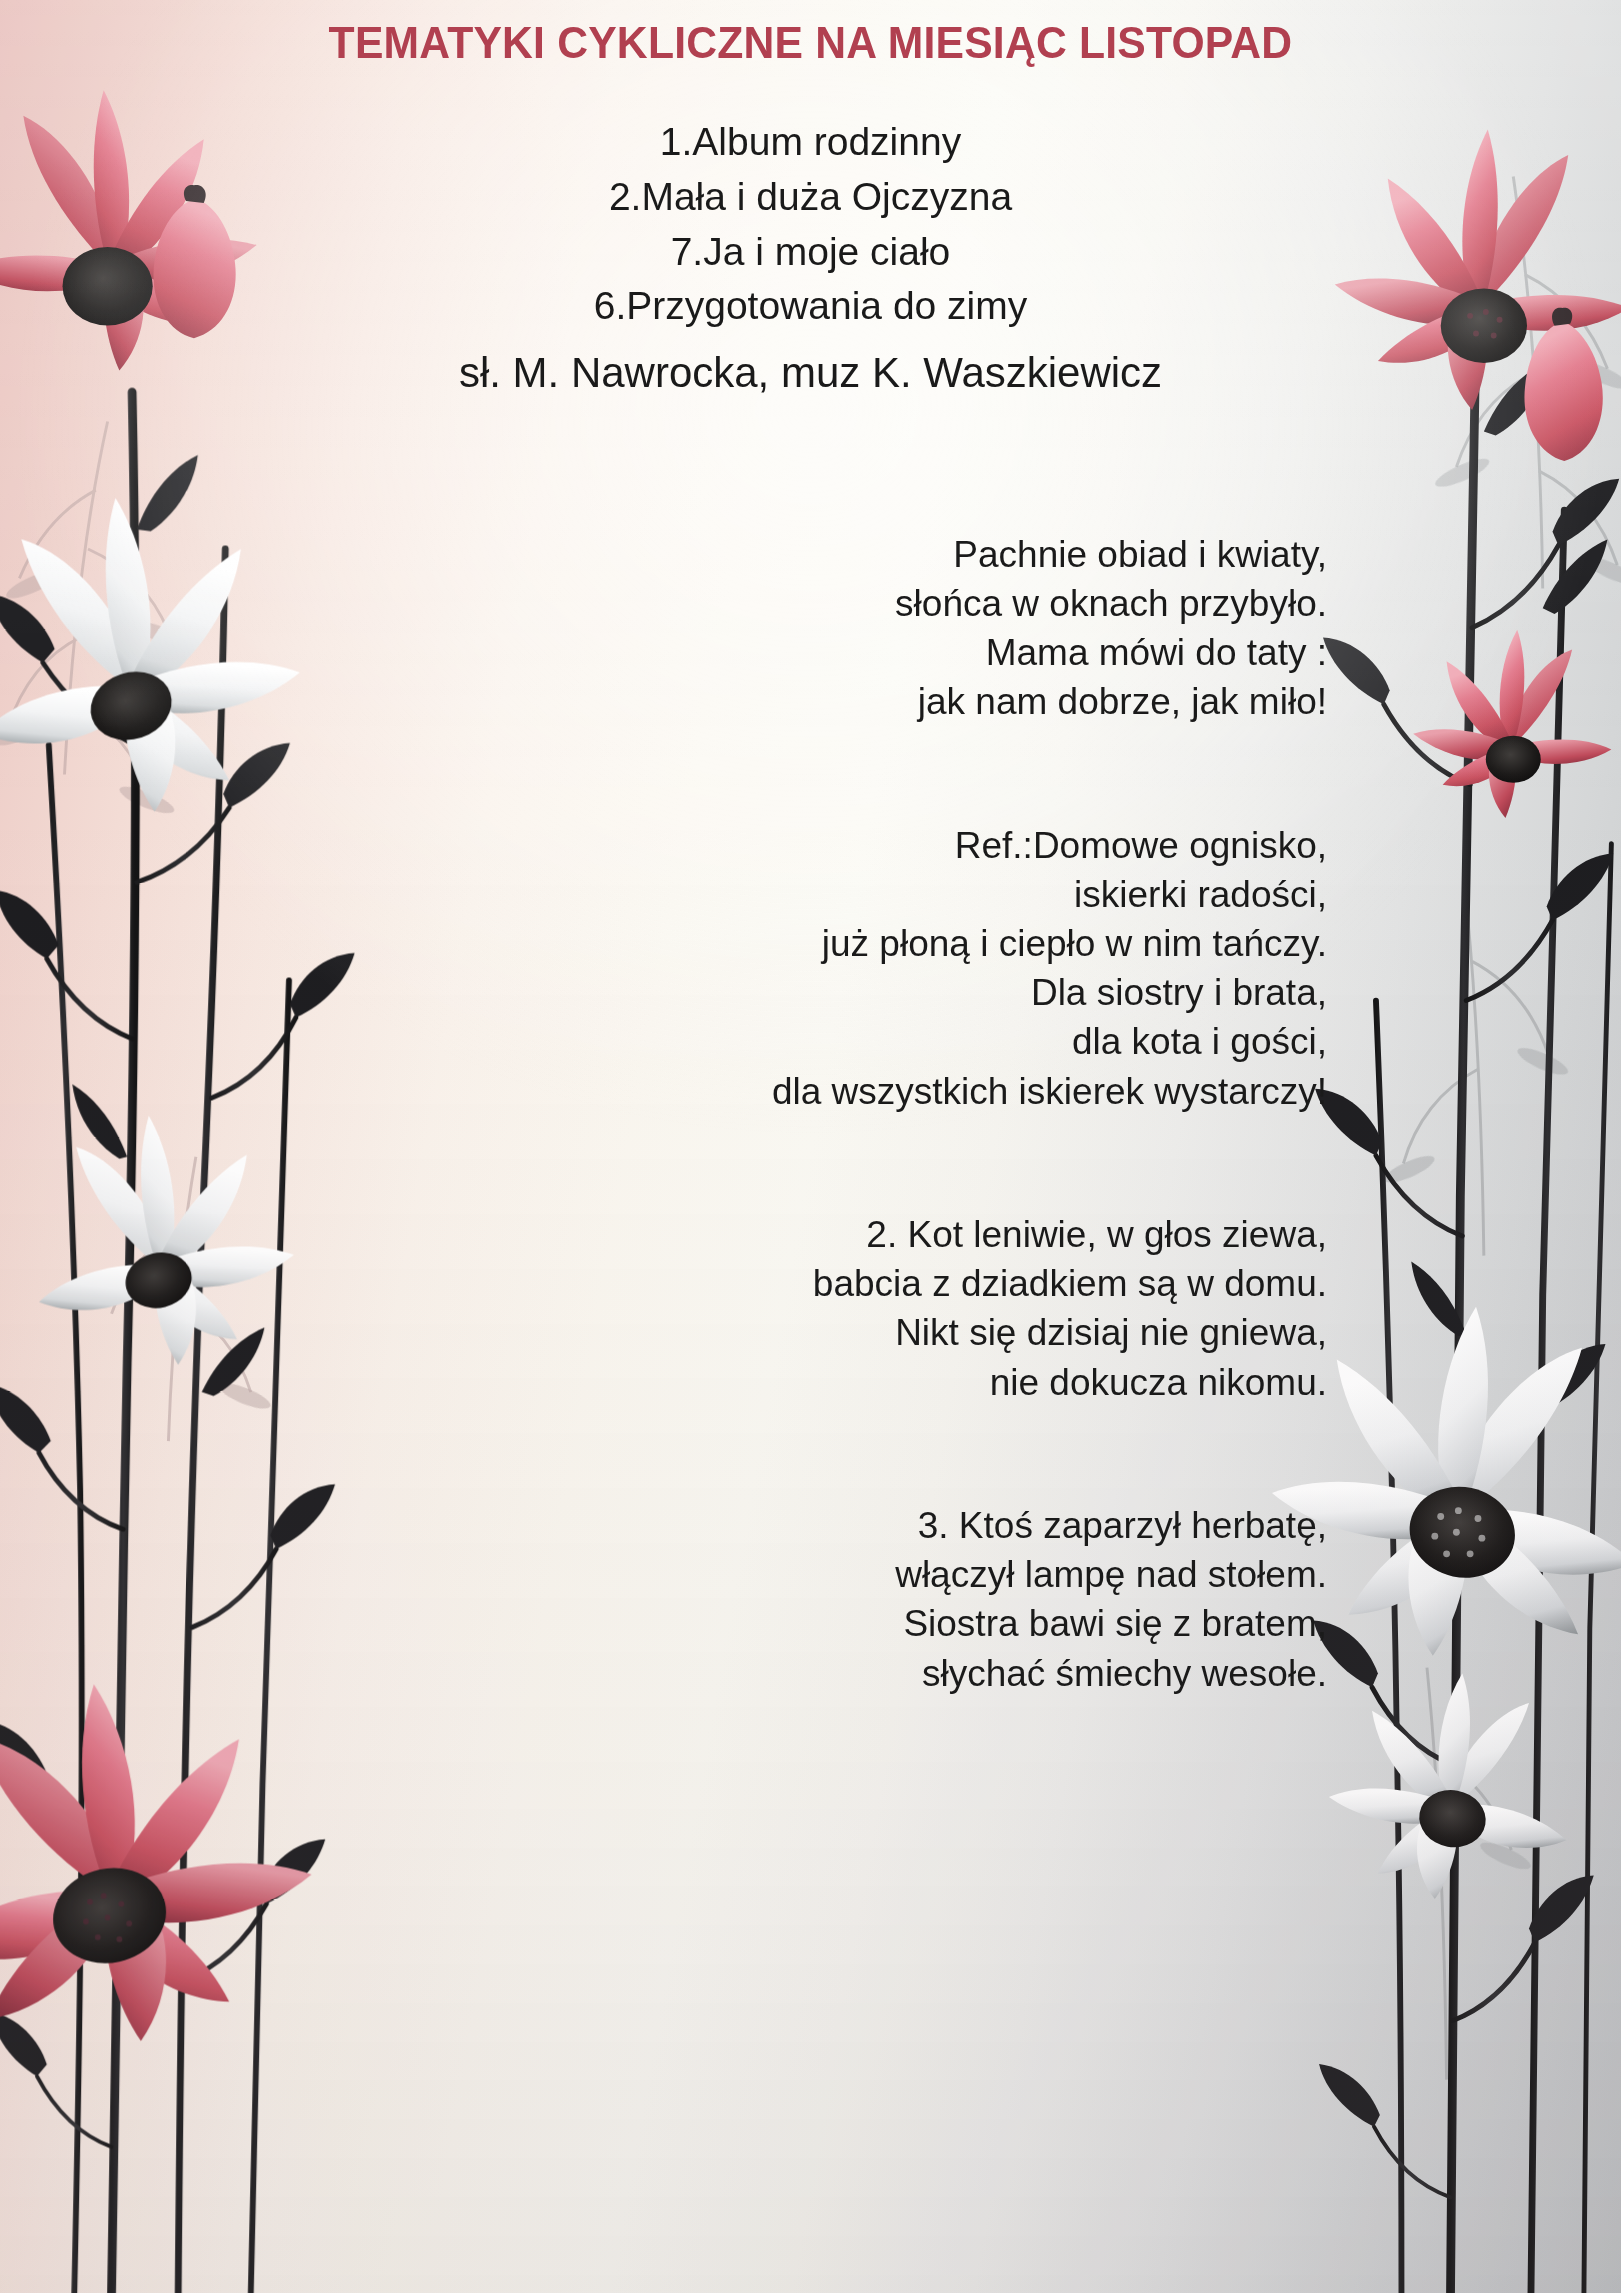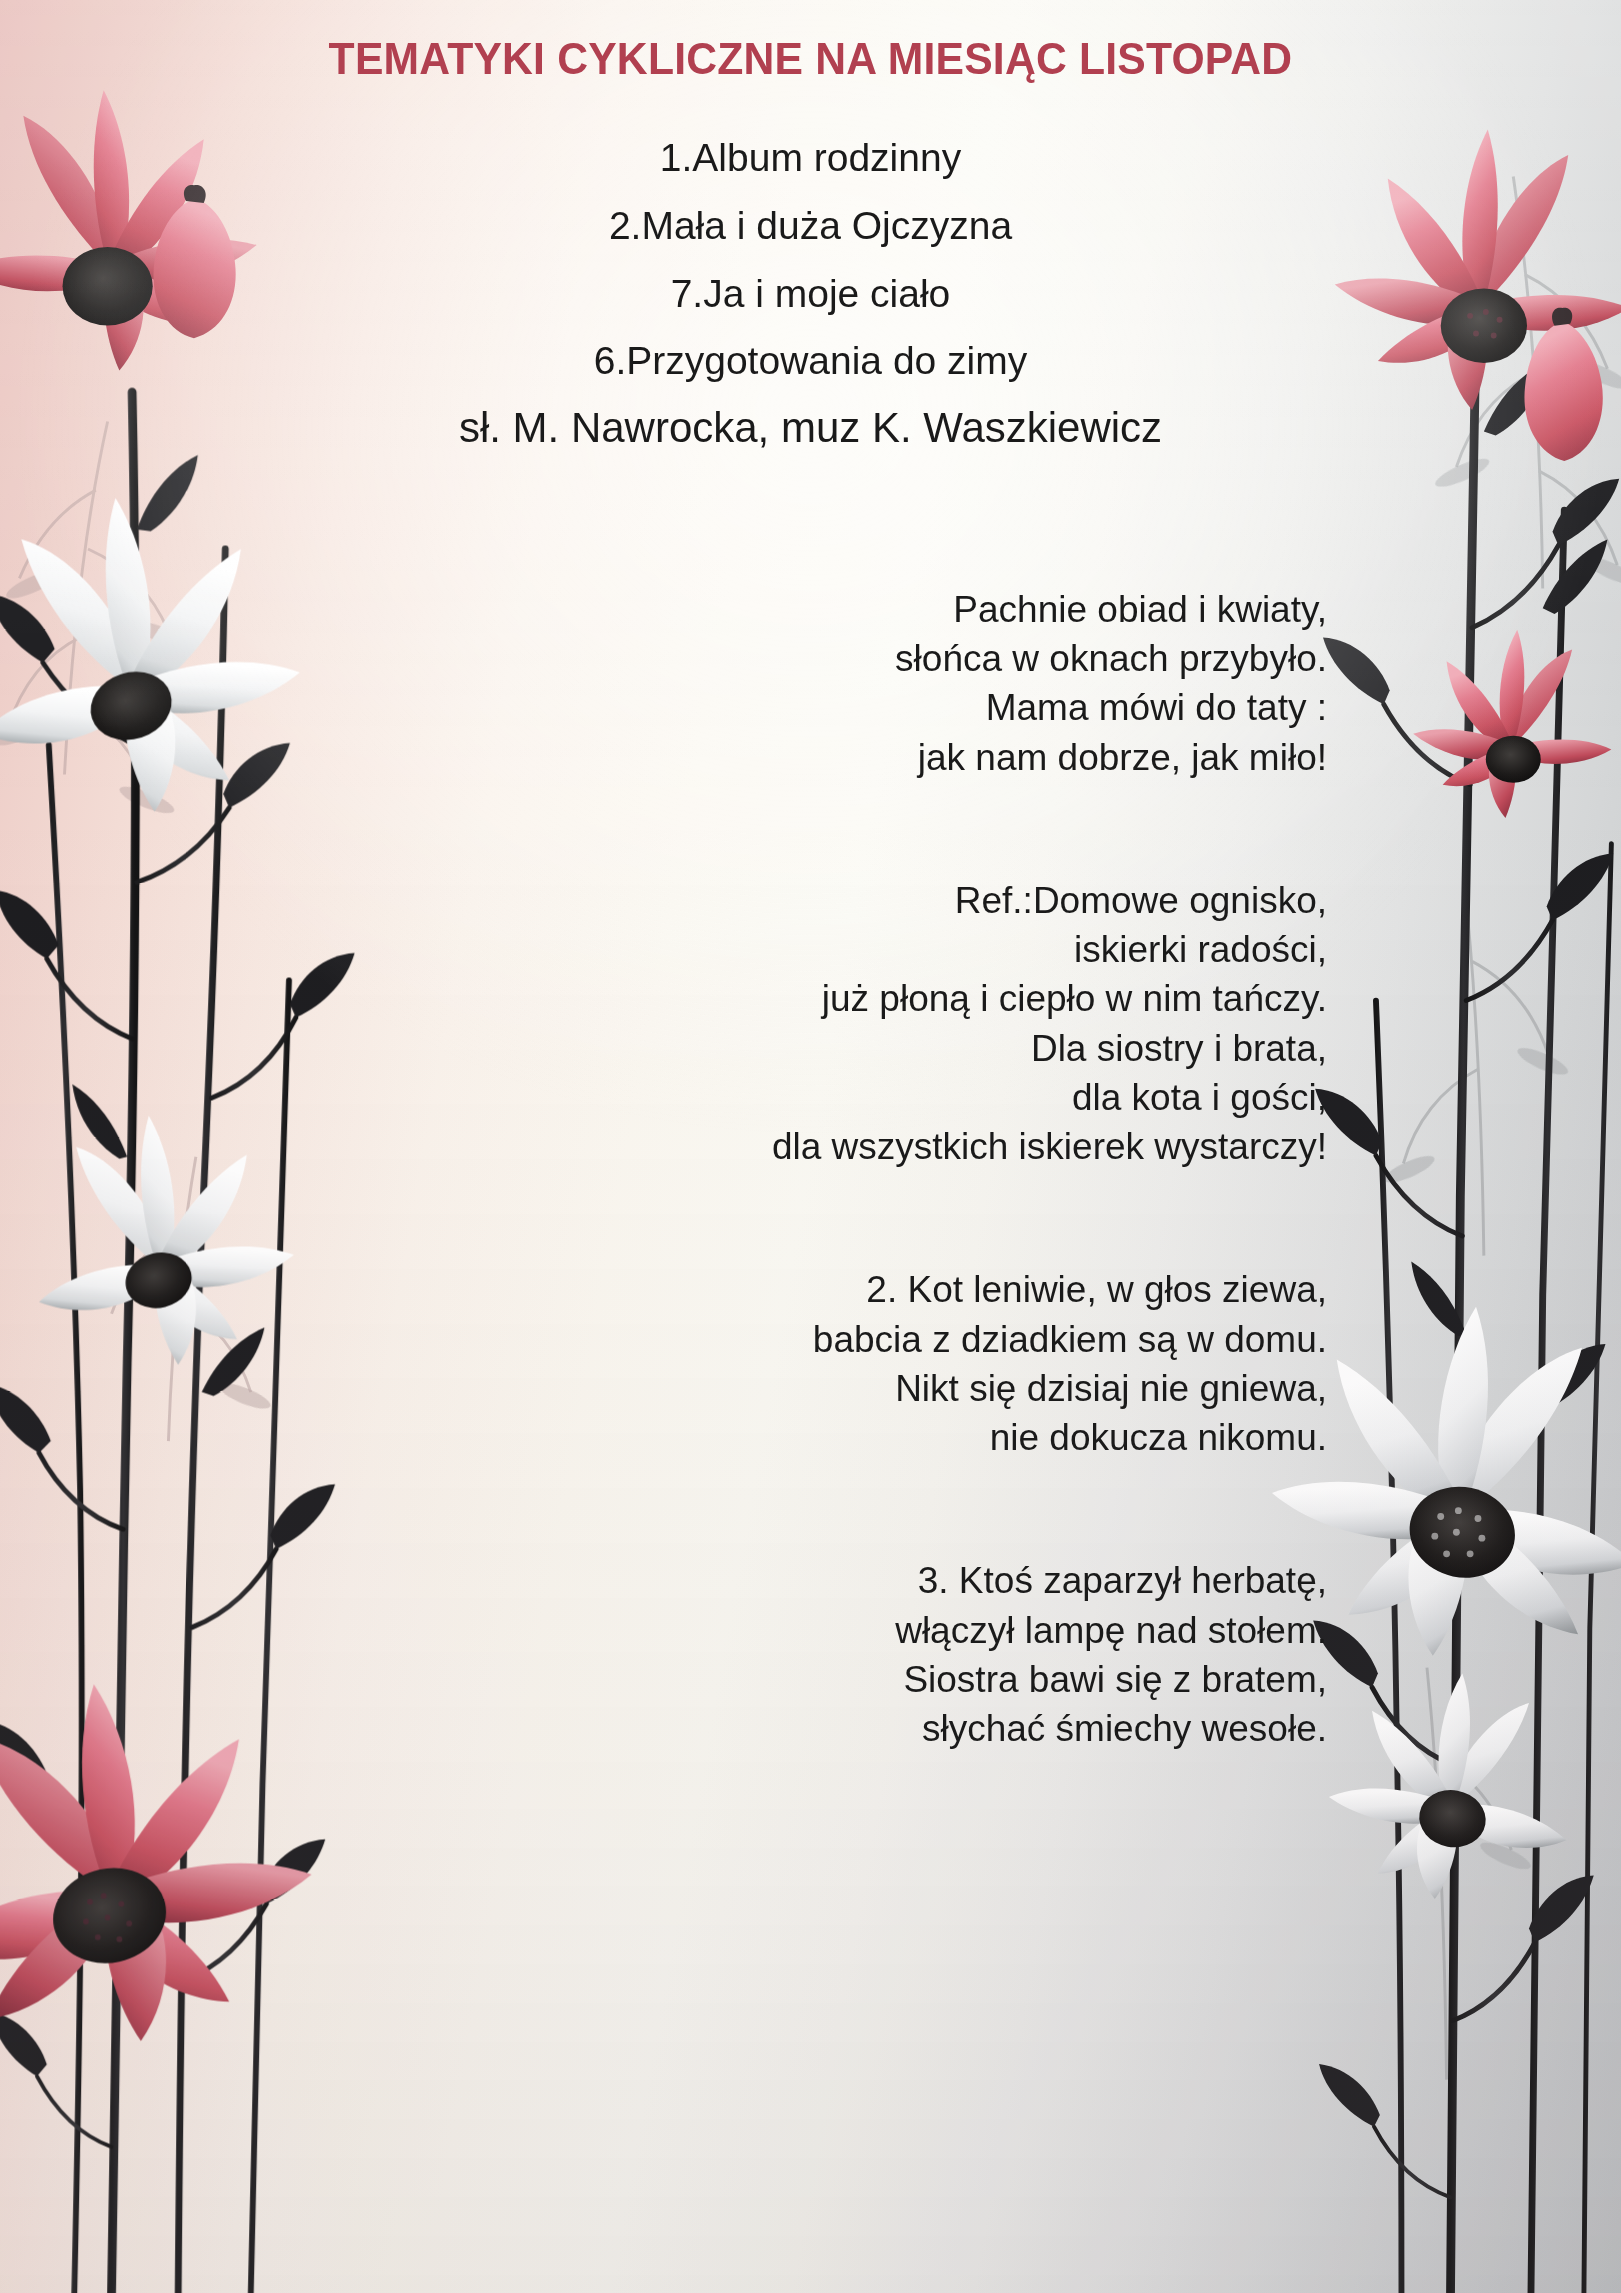--- a/index.html
+++ b/index.html
@@ -47,21 +47,21 @@
   }
   .decor-left  { left: -9.8px; width: 392px; }
   .decor-right { right: -9.8px; width: 412px; }
 
   
   .content {
     position: absolute;
     left: 0;
     right: 0;
     top: 0;
-    padding: 16px 294px;
+    padding: 0 294px;
     text-align: center;
     box-sizing: border-box;
   }
   .poster-title {
     margin: 17.6px 0 0 0;
     font-size: 44px;
     line-height: 1.12;
     font-weight: 700;
     letter-spacing: 0.2px;
     color: #b14050;
@@ -70,21 +70,21 @@
   }
   .topic-list {
     margin: 49px 0 0 0;
     padding: 0;
     list-style: none;
     font-size: 39px;
     line-height: 1.33;
     color: #1a1a1a;
     font-weight: 400;
   }
-  .topic-list li { margin: 16px; }
+  .topic-list li { margin: 3px; }
 
   .song-title {
     margin: 135px 0 0 0;
     font-size: 43px;
     font-weight: 700;
     color: #b14050;
     line-height: 1.2;
   }
   .song-credit {
     margin: 15.7px 0 0 0;

